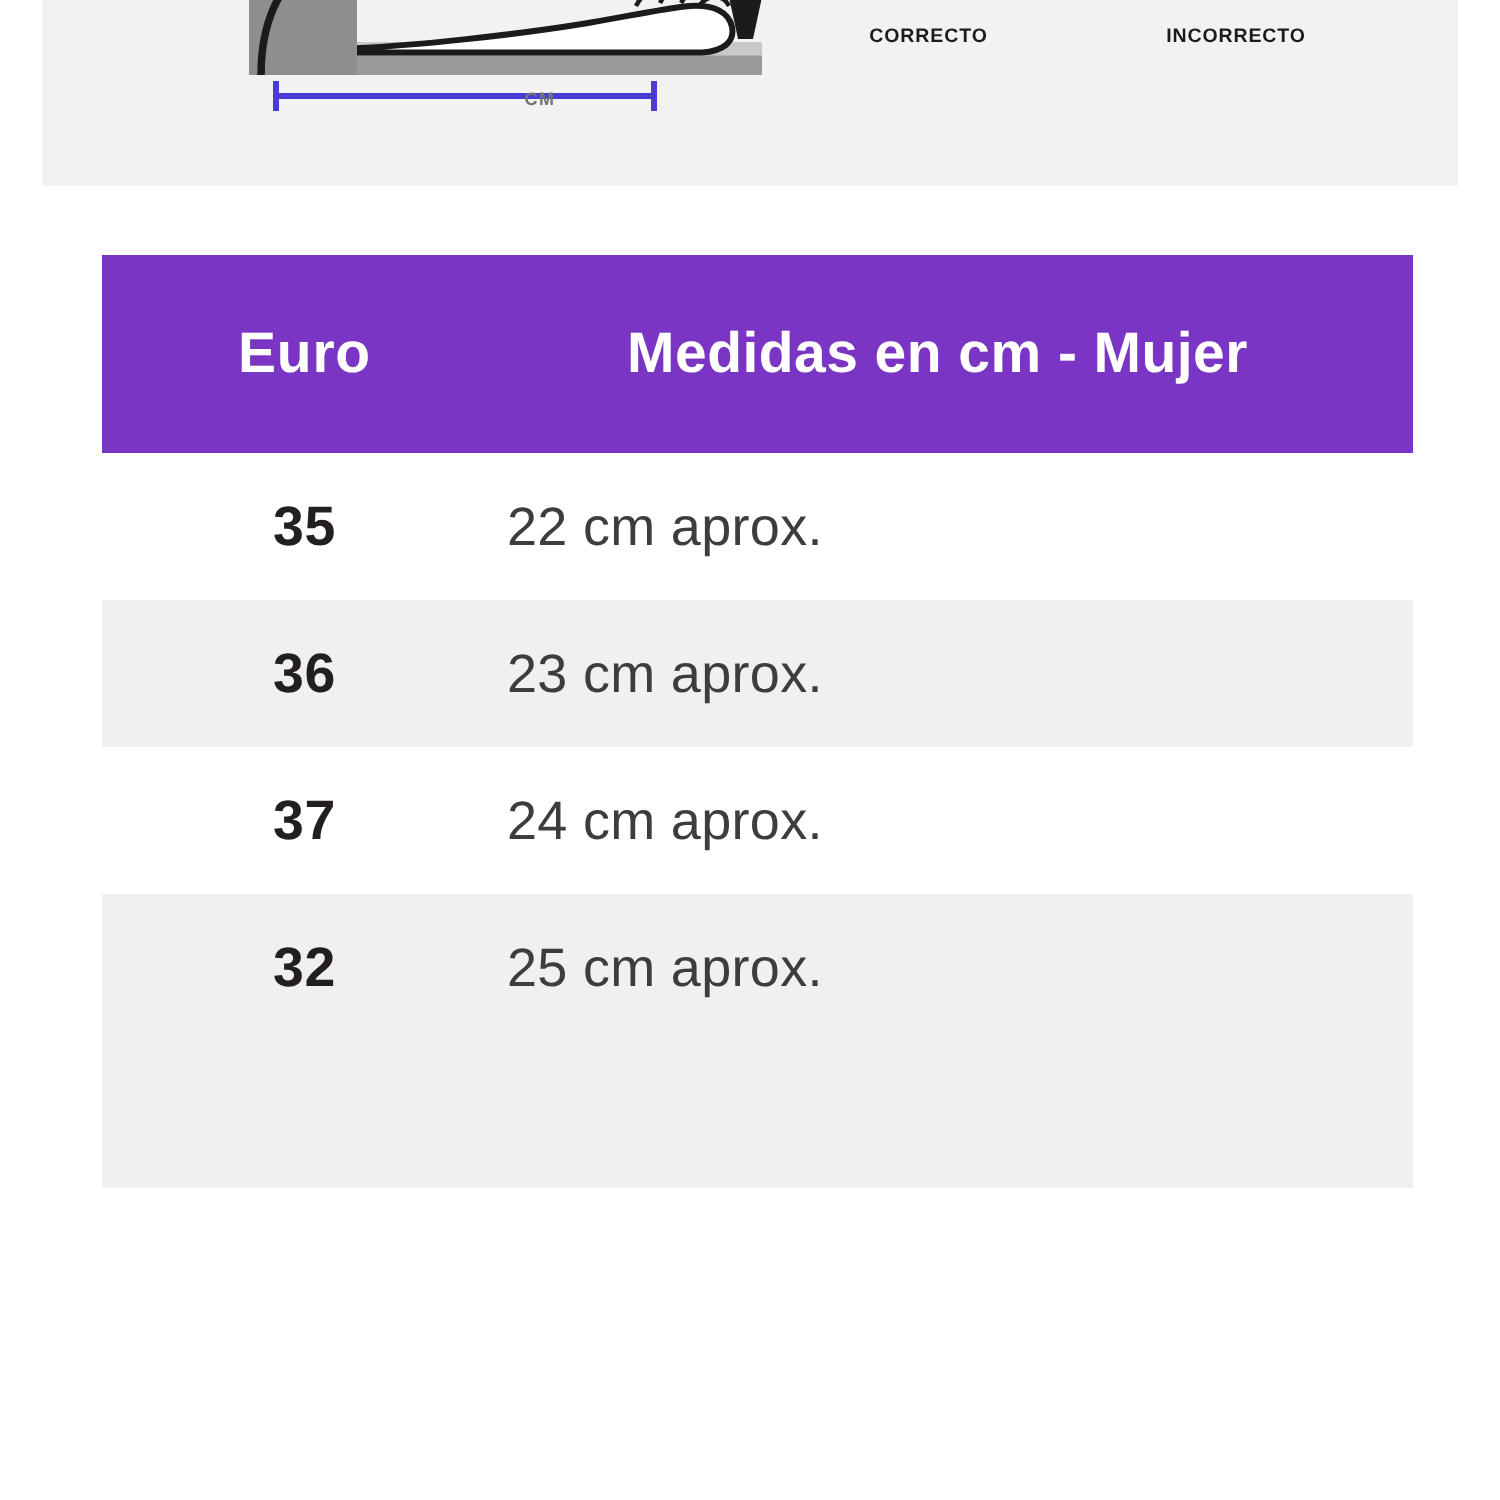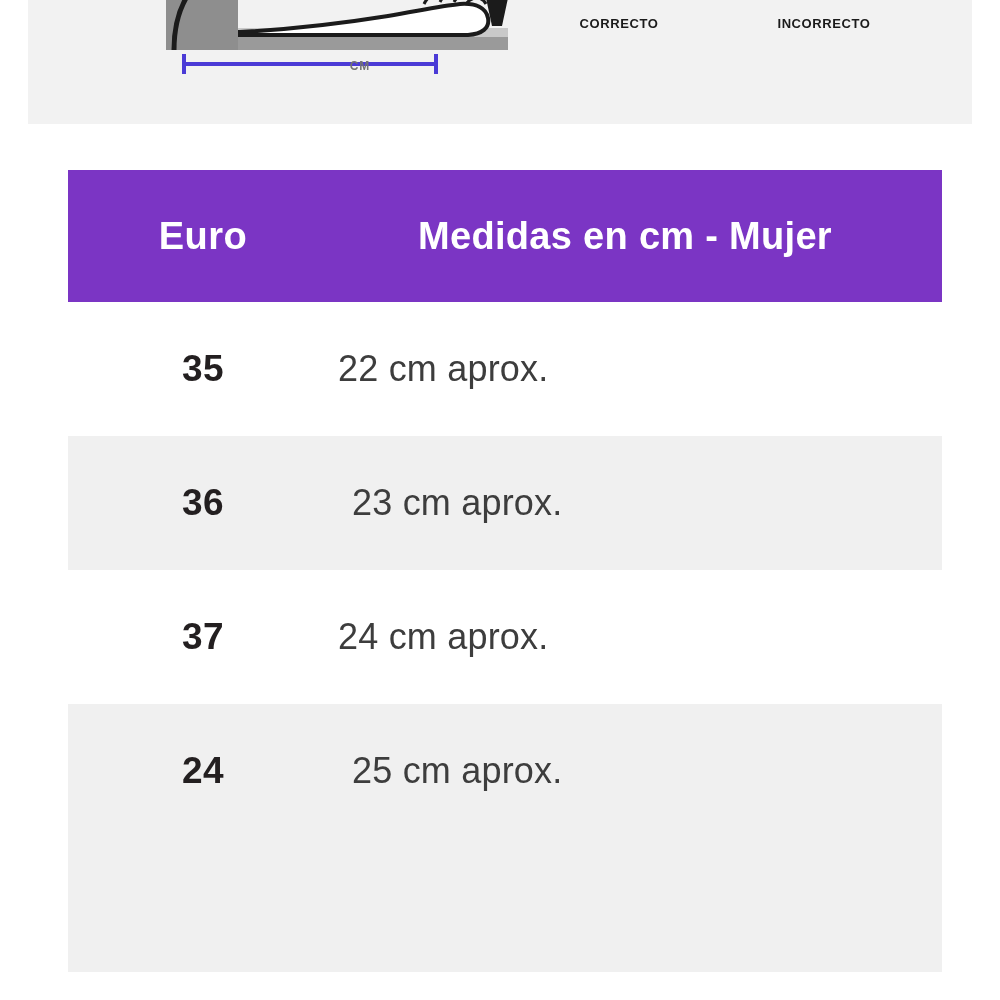--- a/index.html
+++ b/index.html
@@ -93,26 +93,25 @@
     color: #ffffff;
     font-size: 38px;
     font-weight: 700;
     letter-spacing: 0.3px;
     padding-right: 30px;
   }
 
   .row {
     display: flex;
     align-items: center;
-    height: 134px;
+    height: 98px;
     background: #ffffff;
   }
   .row.alt {
     background: #f0f0f0;
-    gap: 14px;
   }
 
   .cell-euro {
     width: 270px;
     text-align: center;
     font-size: 37px;
     font-weight: 700;
     color: #231f20;
     letter-spacing: 0.5px;
   }
@@ -217,21 +216,21 @@
       <div class="cell-euro">36</div>
       <div class="cell-medida">23 cm aprox.</div>
     </div>
 
     <div class="row">
       <div class="cell-euro">37</div>
       <div class="cell-medida">24 cm aprox.</div>
     </div>
 
     <div class="row alt">
-      <div class="cell-euro">24</div>
+      <div class="cell-euro">32</div>
       <div class="cell-medida">25 cm aprox.</div>
     </div>
 
 
     <div class="row alt">
       <div class="cell-euro"></div>
       <div class="cell-medida"></div>
     </div>
 
   </div>

